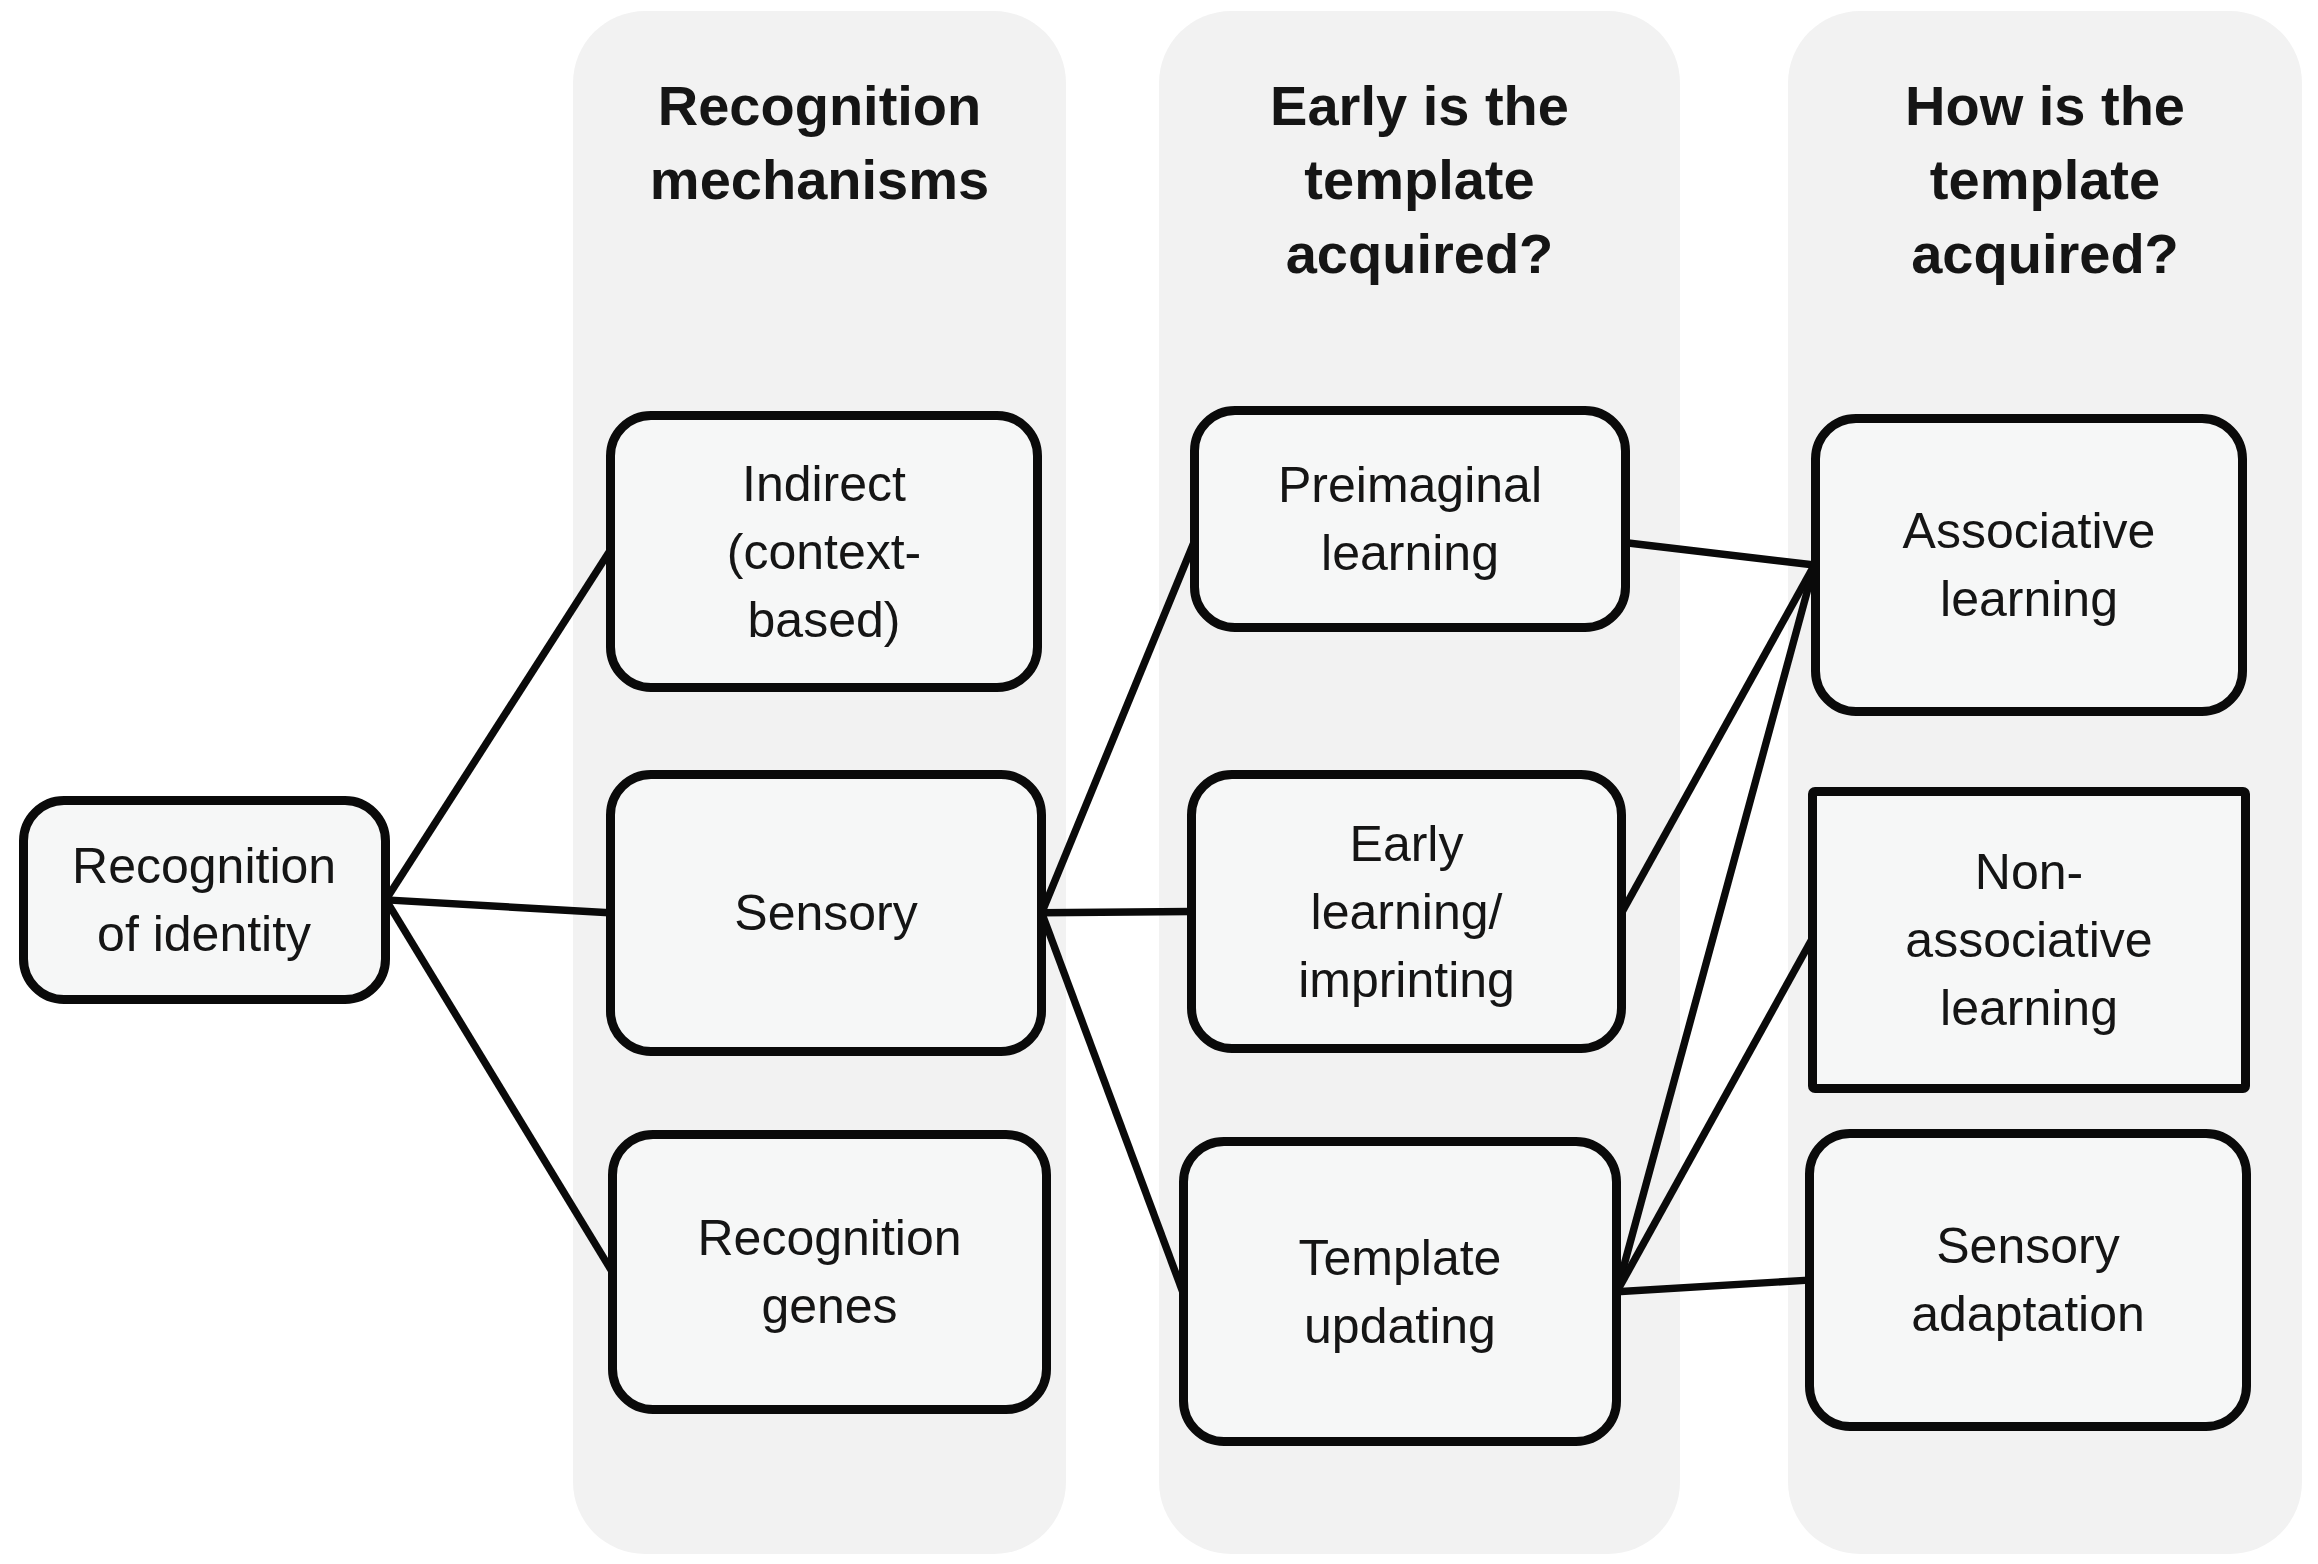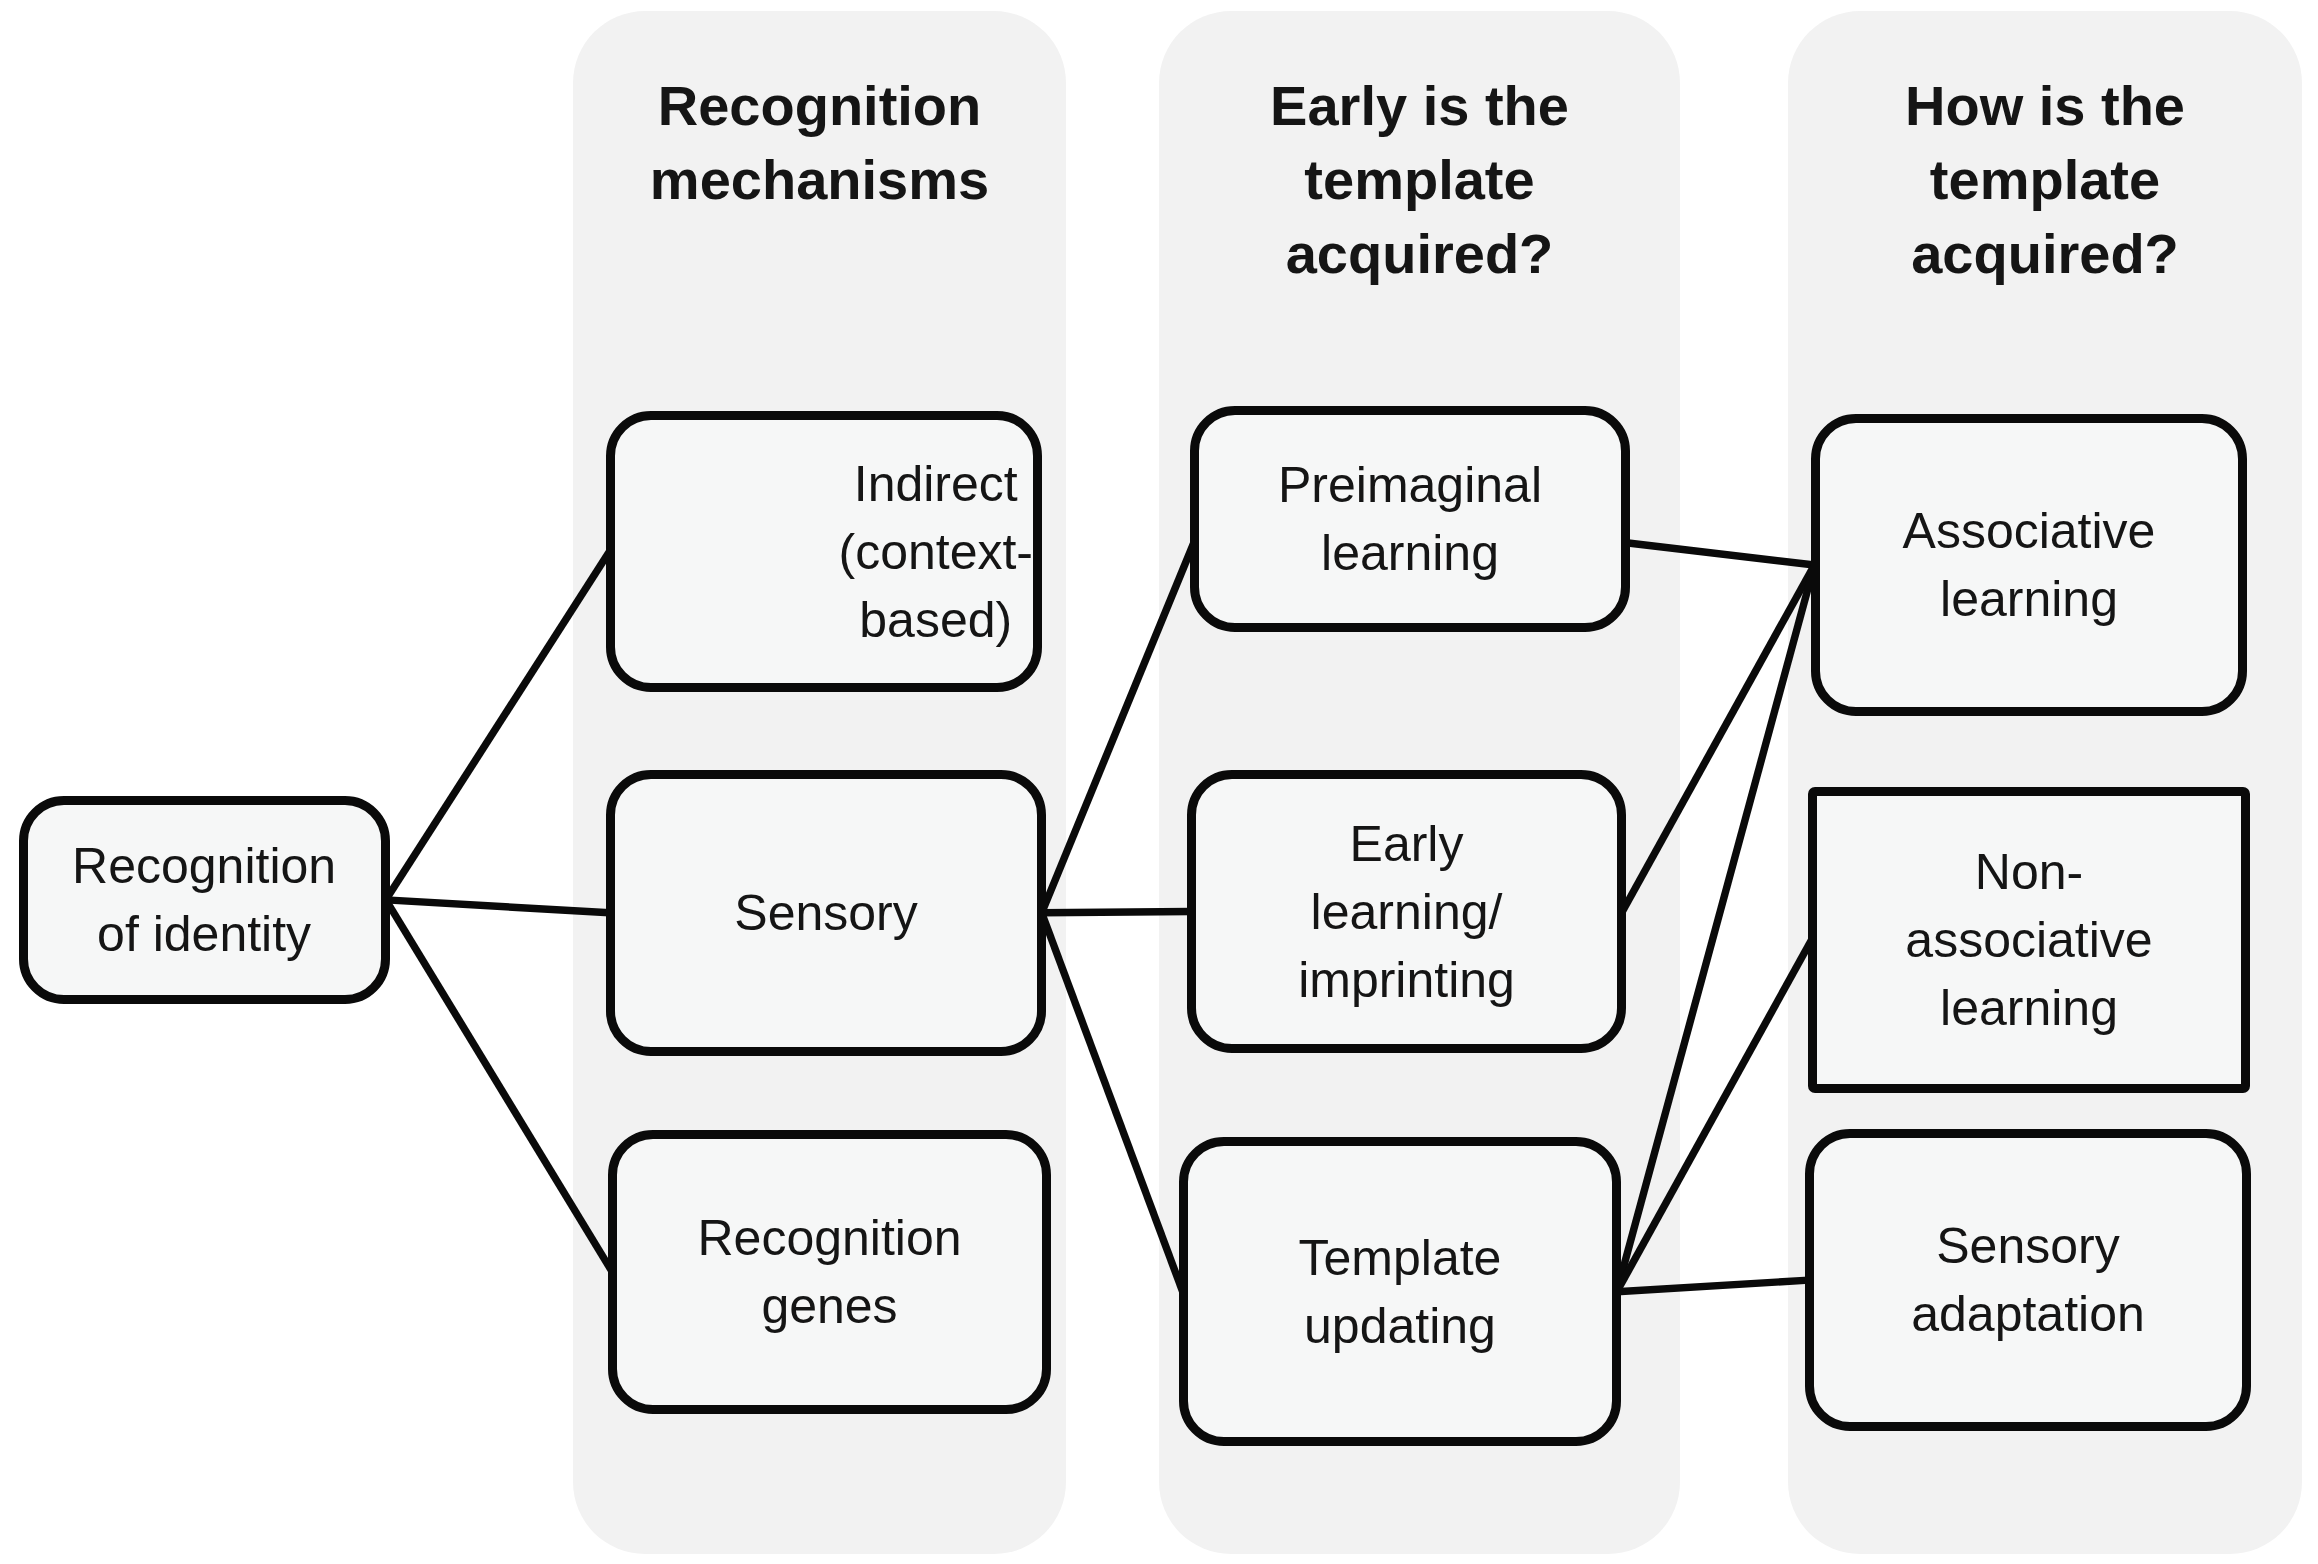--- a/index.html
+++ b/index.html
@@ -63,21 +63,21 @@
   <div class="band" style="left: 1788px; top: 11px; width: 514px; height: 1543px;">
     <div class="hdr">How is the
 template
 acquired?</div>
   </div>
 
   <div class="node" style="left: 18.6px; top: 796px; width: 371px; height: 208px;">
     <span class="lbl">Recognition
 of identity</span>
   </div>
-  <div class="node" style="left: 606px; top: 411px; width: 436px; height: 281px; justify-content: flex-end;">
+  <div class="node" style="left: 606px; top: 411px; width: 436px; height: 281px;">
     <span class="lbl">Indirect
 (context-
 based)</span>
   </div>
   <div class="node" style="left: 606px; top: 770px; width: 440px; height: 286px;">
     <span class="lbl">Sensory</span>
   </div>
   <div class="node" style="left: 608px; top: 1130px; width: 443px; height: 284px;">
     <span class="lbl">Recognition
 genes</span>

